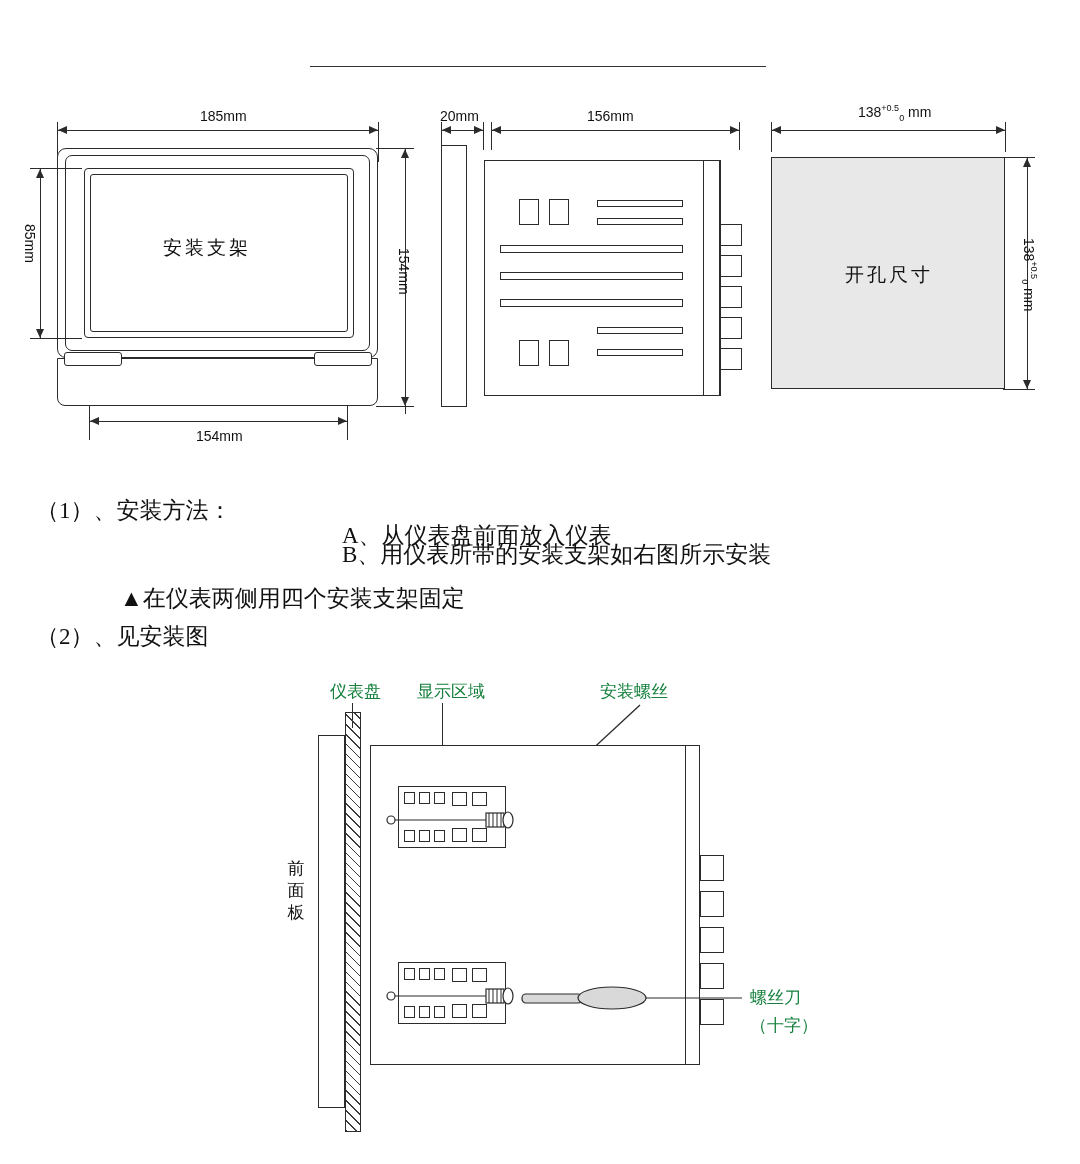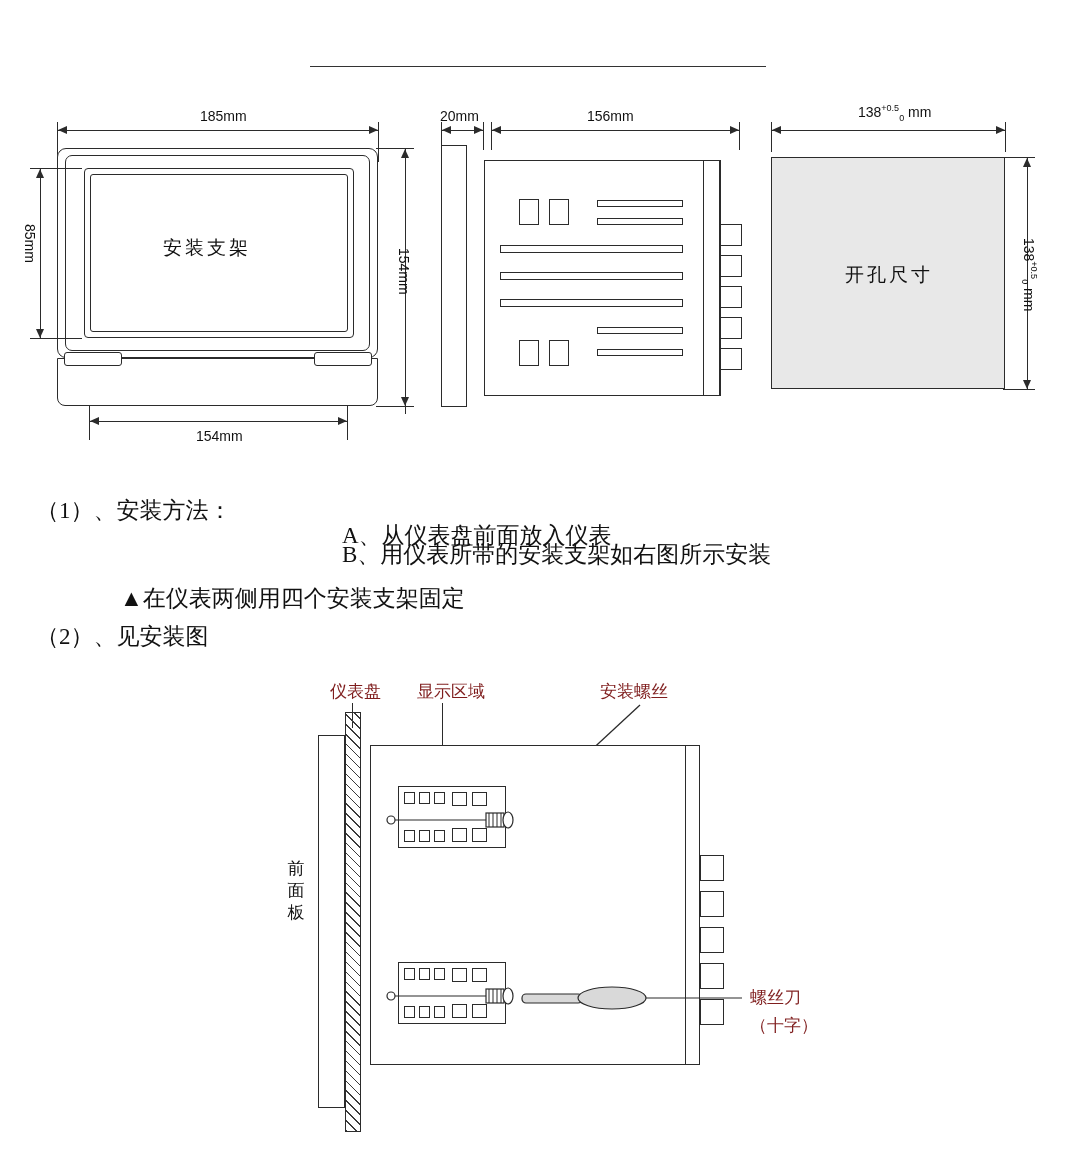--- a/index.html
+++ b/index.html
@@ -58,21 +58,21 @@
   }
 
   
   .hatch{
     background:
       repeating-linear-gradient(45deg,#3a3a3a 0 1px,rgba(0,0,0,0) 1px 7px);
     border:1px solid #2b2b2b;box-sizing:border-box;
   }
   .cap{
     position:absolute;font-size:17px;font-family:"Liberation Serif","DejaVu Serif",serif;
-    color:#7f1d1d;white-space:nowrap;
+    color:#15803d;white-space:nowrap;
   }
   .cap-v{
     position:absolute;font-size:17px;font-family:"Liberation Serif","DejaVu Serif",serif;
     color:#111;width:20px;line-height:22px;text-align:center;
   }
   .smallsq{position:absolute;border:1px solid #2b2b2b;box-sizing:border-box;background:#fff;}
 </style>
 </head>
 <body>
 

